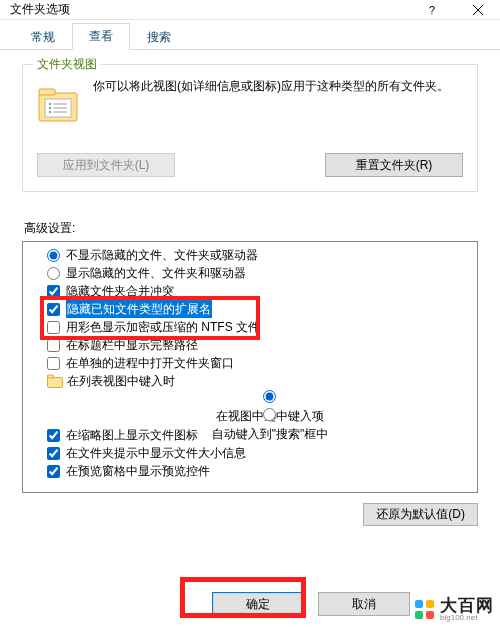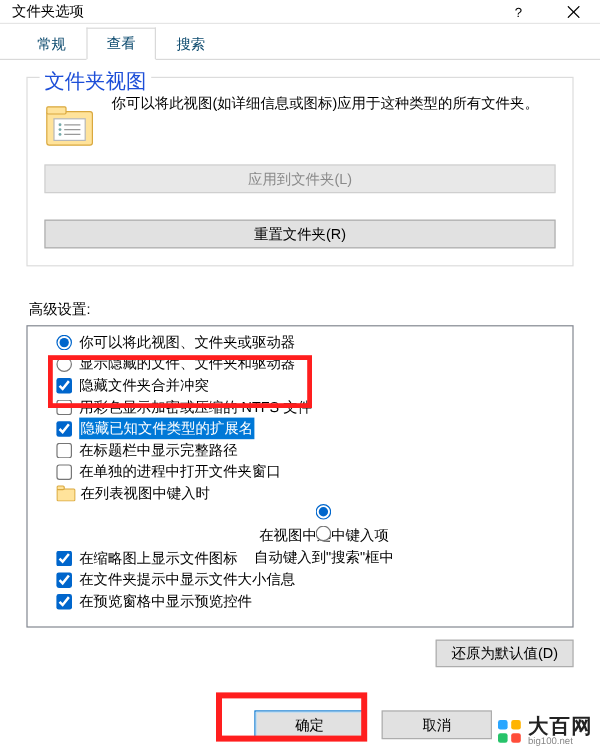--- a/index.html
+++ b/index.html
@@ -68,40 +68,39 @@
     padding: 12px 14px 14px 14px;
     position: relative;
     margin-top: 4px;
   }
   .group-title {
     position: absolute;
     top: -9px;
     left: 10px;
     background: #fff;
     padding: 0 4px;
-    font-size: 17px;
-    color: #1d4ed8;
+    font-size: 12px;
+    color: #4d7c0f;
   }
   .fv-row { display: flex; gap: 14px; align-items: flex-start; }
   .folder-icon {
     width: 42px; height: 42px;
     margin-top: 6px;
     flex-shrink: 0;
   }
   .fv-text {
     font-size: 12px;
     line-height: 1.6;
     color: #000;
   }
   .fv-buttons {
     display: flex;
     gap: 22px;
     justify-content: space-between;
-    margin-top: 12px;
-    flex-direction: column;
+    margin-top: 28px;
   }
   .btn {
     height: 24px;
     min-width: 138px;
     padding: 0 14px;
     font-size: 12px;
     background: #e1e1e1;
     border: 1px solid #adadad;
     display: inline-flex;
     align-items: center;
@@ -276,37 +275,37 @@
       <div class="btn">重置文件夹(R)</div>
     </div>
   </div>
 
   <div class="adv-label">高级设置:</div>
 
   <div class="settings">
     <div class="settings-inner" id="settings-inner">
         <div class="row">
           <input type="radio" checked="" style="">
-          <span class="lbl">你可以将此视图、文件夹或驱动器</span>
+          <span class="lbl">不显示隐藏的文件、文件夹或驱动器</span>
         </div>
         <div class="row">
           <input type="radio" style="">
           <span class="lbl">显示隐藏的文件、文件夹和驱动器</span>
         </div>
         <div class="row">
           <input type="checkbox" checked="" style="">
           <span class="lbl crumb-strike">隐藏文件夹合并冲突</span>
         </div>
+        <div class="row highlighted">
+          <input type="checkbox" checked="" style="">
+          <span class="lbl">隐藏已知文件类型的扩展名</span>
+        </div>
         <div class="row">
           <input type="checkbox" style="">
           <span class="lbl crumb-strike">用彩色显示加密或压缩的 NTFS 文件</span>
-        </div>
-        <div class="row highlighted">
-          <input type="checkbox" checked="" style="">
-          <span class="lbl">隐藏已知文件类型的扩展名</span>
         </div>
         <div class="row">
           <input type="checkbox" style="">
           <span class="lbl">在标题栏中显示完整路径</span>
         </div>
         <div class="row">
           <input type="checkbox" style="">
           <span class="lbl">在单独的进程中打开文件夹窗口</span>
         </div>
         <div class="row">

